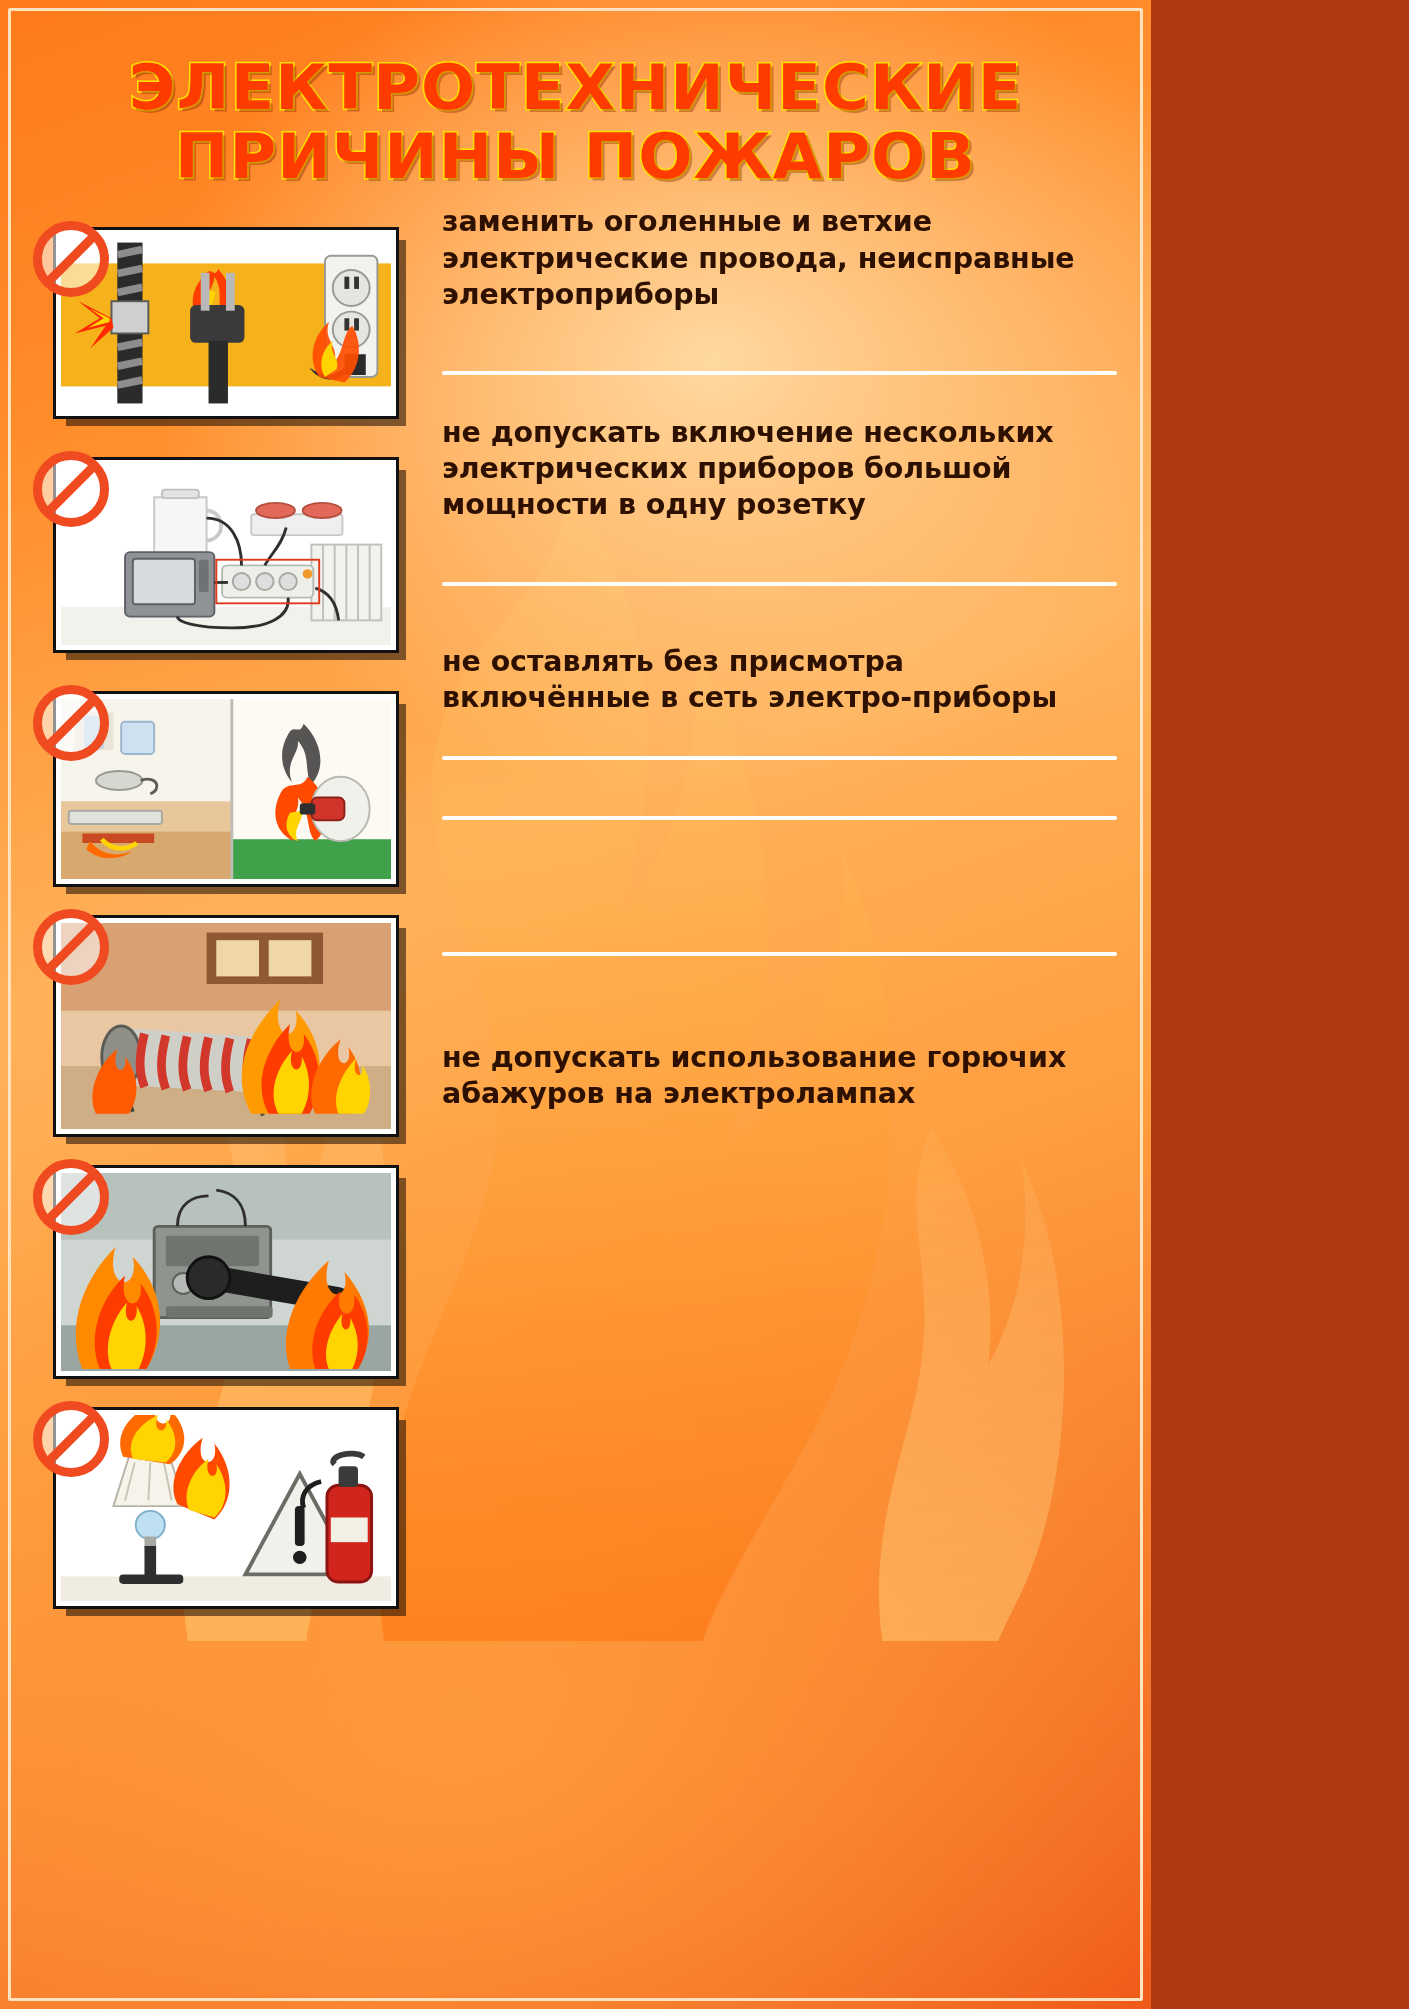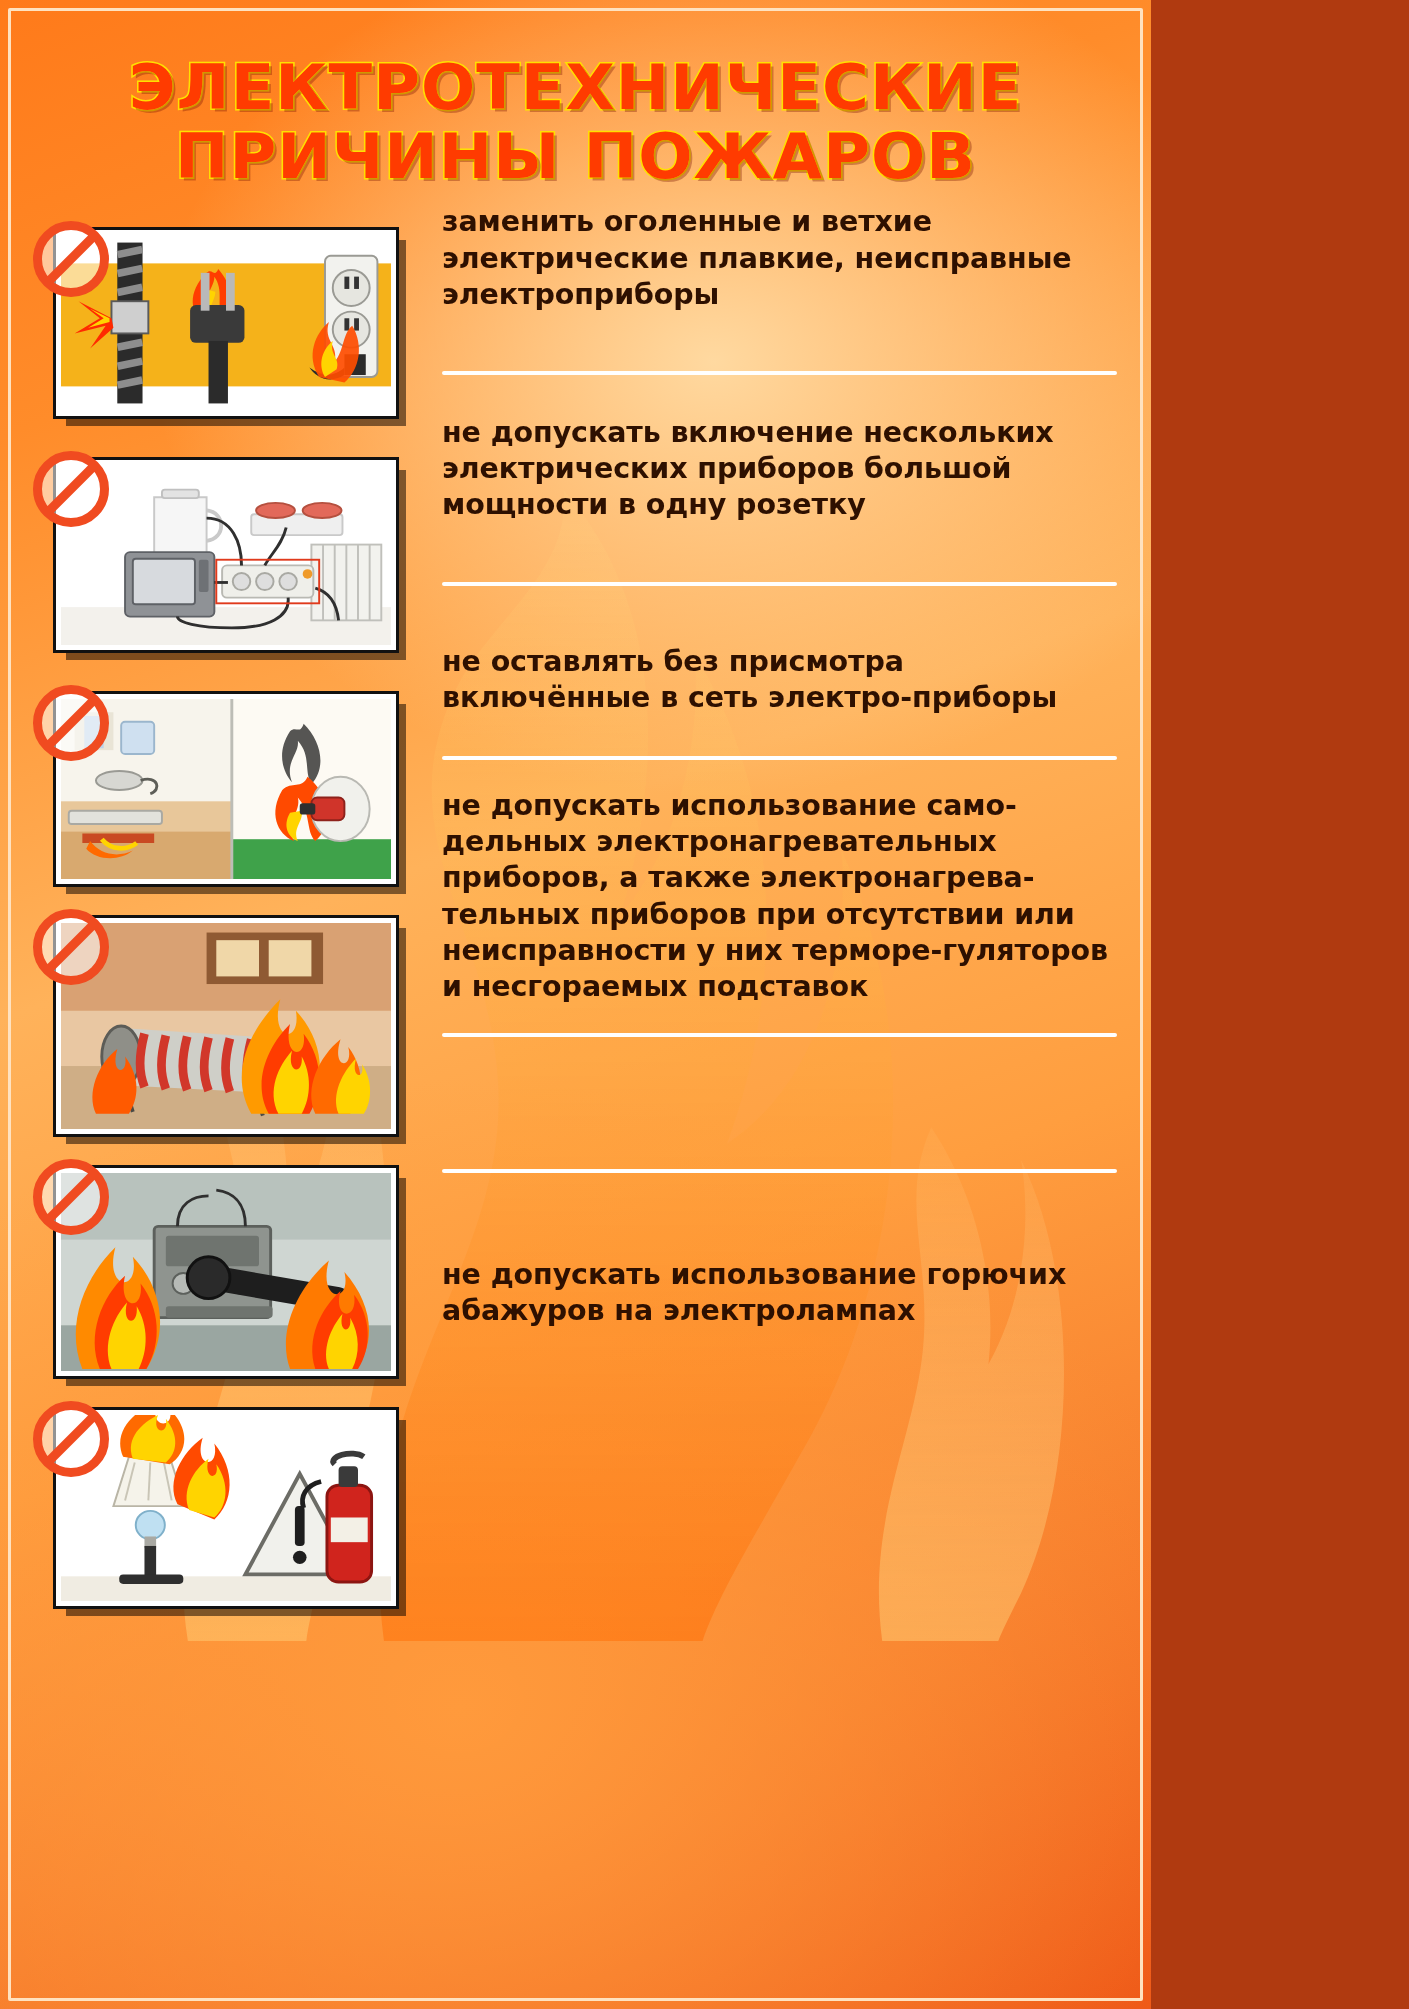--- a/index.html
+++ b/index.html
@@ -441,39 +441,38 @@
             <path d="M268 70 C252 74 246 86 250 98" fill="none" stroke="#1e1e1e" stroke-width="5"></path>
           </svg>
         </div>
 
         <div class="spacer-20"></div>
       </div>
 
       <div class="col-text">
 
 
-        <div class="tip">заменить оголенные и ветхие электрические плавкие, неисправные электроприборы</div>
+        <div class="tip">заменить оголенные и ветхие электрические провода, неисправные электроприборы</div>
 
         <div class="spacer-44"></div>
         <div class="divider"></div>
         <div class="spacer-26"></div>
 
         <div class="tip">не допускать включение нескольких электрических приборов большой мощности в одну розетку</div>
 
         <div class="spacer-44"></div>
         <div class="divider"></div>
         <div class="spacer-44"></div>
 
         <div class="tip">не оставлять без присмотра включённые в сеть электро-приборы</div>
 
         <div class="spacer-26"></div>
         <div class="divider"></div>
         <div class="spacer-14"></div>
 
-        <div class="tip">не допускать использование само-дельных электронагревательных приборов, а также электронагрева-тельных приборов при отсутствии или неисправности у них терморе-гуляторов и несгораемых подставок</div>
 
         <div class="spacer-14"></div>
         <div class="divider"></div>
         <div class="spacer-60"></div>
 
 
         <div class="spacer-44"></div>
         <div class="divider"></div>
         <div class="spacer-70"></div>
 

